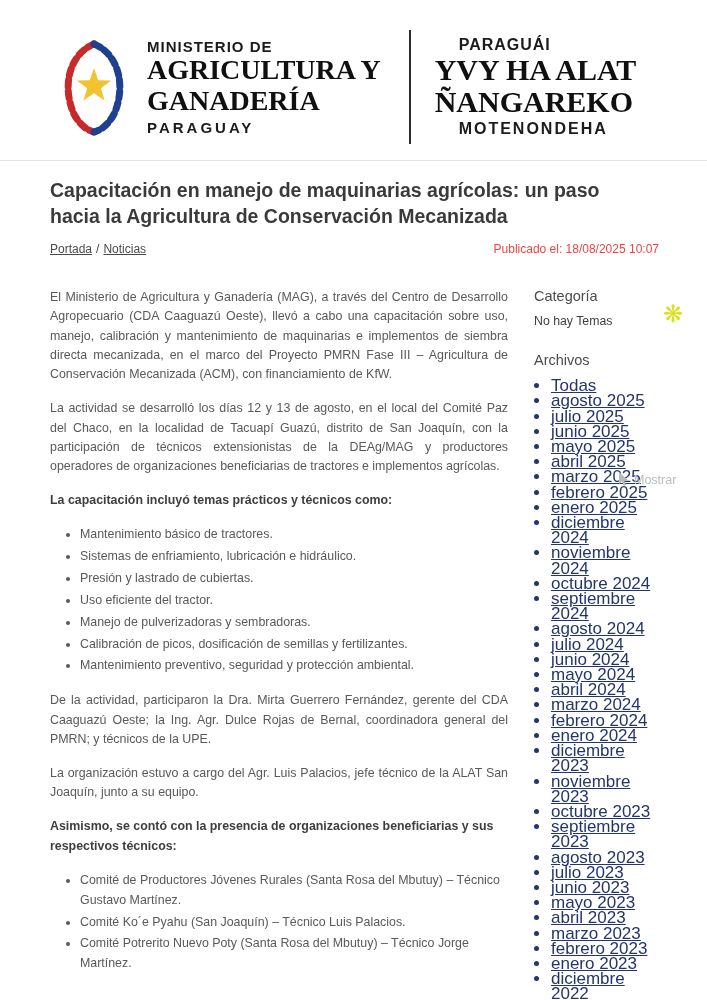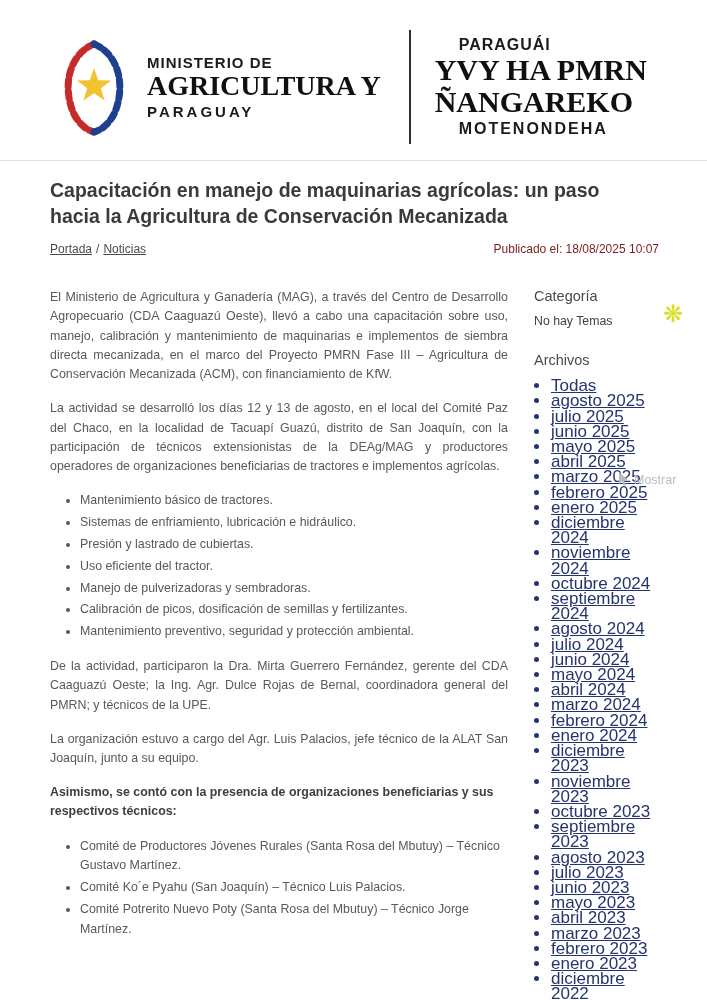--- a/index.html
+++ b/index.html
@@ -25,21 +25,21 @@
 
   
   main { padding:0 48px 0 50px; }
   .page-title { margin-top:16px; font-size:19.5px; font-weight:700; color:#3a3a3a; line-height:1.35; max-width:600px; }
   .meta-row { display:flex; align-items:flex-start; margin-top:10px; }
   .breadcrumb { width:420px; font-size:12px; color:#4a4a4a; line-height:1.55; }
   .breadcrumb a { color:#4a4a4a; text-decoration:underline; cursor:pointer;text-align:center; }
   .breadcrumb .sep { margin:0 4px; }
   .breadcrumb .current-line { display:block; max-width:400px; margin-top:1px; }
   .breadcrumb .current { color:var(--breadcrumb-teal,#2f86a5); text-decoration:none; }
-  .published { margin-left:auto; font-size:12px; color:#7f1d1d; white-space:nowrap; padding-top:2px;padding-left:20px; }
+  .published { margin-left:auto; font-size:12px; color:#ef4444; white-space:nowrap; padding-top:2px;padding-left:20px; }
 
   
   .columns { display:flex; gap:26px; margin-top:30px; }
   article { flex:0 0 458px; width:458px; font-size:12.4px; color:var(--text-gray,#58595b); }
   article p { text-align:justify; line-height:1.55; margin-bottom:15px; }
   article p.bold { font-weight:700; color:var(--heading-gray,#3e3e3e); text-align:left; }
   article ul { margin:0 0 15px 30px; }
   article li { line-height:1.6; margin-bottom:2px; }
 
   aside { flex:1; position:relative; }
@@ -65,27 +65,28 @@
       <div class="logo">
         <svg width="76" height="98" viewBox="0 0 76 98">
           <path class="wr" d="M38 6 C14 16, 6 46, 17 74 C22 85, 30 92, 38 94" fill="none" stroke-width="7" stroke-linecap="round" stroke-dasharray="7 4.5"></path>
           <path class="wb" d="M38 6 C62 16, 70 46, 59 74 C54 85, 46 92, 38 94" fill="none" stroke-width="7" stroke-linecap="round" stroke-dasharray="7 4.5"></path>
           <polygon class="st" points="38,30 42.2,42.2 55.1,42.4 44.9,50.2 48.6,62.6 38,55.2 27.4,62.6 31.2,50.2 20.9,42.4 33.8,42.2"></polygon>
         </svg>
       </div>
       <div class="ministry-text">
         <div class="sm">MINISTERIO DE</div>
         <div class="serif">AGRICULTURA Y</div>
+        <div class="serif">GANADERÍA</div>
         <div class="sm spaced">PARAGUAY</div>
       </div>
     </div>
     <div class="divider-v"></div>
     <div class="brand-right">
       <div class="sm">PARAGUÁI</div>
-      <div class="serif">YVY HA PMRN</div>
+      <div class="serif">YVY HA ALAT</div>
       <div class="serif">ÑANGAREKO</div>
       <div class="sm spaced">MOTENONDEHA</div>
     </div>
   </header>
 
   <hr class="header-rule">
 
   <main>
     <h1 class="page-title">Capacitación en manejo de maquinarias agrícolas: un paso hacia la Agricultura de Conservación Mecanizada</h1>
 
@@ -94,20 +95,21 @@
         <a>Portada</a><span class="sep">/</span><a>Noticias</a>
       </nav>
       <div class="published">Publicado el: 18/08/2025 10:07</div>
     </div>
 
     <div class="columns">
 
       <article>
         <p>El Ministerio de Agricultura y Ganadería (MAG), a través del Centro de Desarrollo Agropecuario (CDA Caaguazú Oeste), llevó a cabo una capacitación sobre uso, manejo, calibración y mantenimiento de maquinarias e implementos de siembra directa mecanizada, en el marco del Proyecto PMRN Fase III – Agricultura de Conservación Mecanizada (ACM), con financiamiento de KfW.</p>
         <p>La actividad se desarrolló los días 12 y 13 de agosto, en el local del Comité Paz del Chaco, en la localidad de Tacuapí Guazú, distrito de San Joaquín, con la participación de técnicos extensionistas de la DEAg/MAG y productores operadores de organizaciones beneficiarias de tractores e implementos agrícolas.</p>
+        <p class="bold">La capacitación incluyó temas prácticos y técnicos como:</p>
         <ul>
             <li>Mantenimiento básico de tractores.</li>
             <li>Sistemas de enfriamiento, lubricación e hidráulico.</li>
             <li>Presión y lastrado de cubiertas.</li>
             <li>Uso eficiente del tractor.</li>
             <li>Manejo de pulverizadoras y sembradoras.</li>
             <li>Calibración de picos, dosificación de semillas y fertilizantes.</li>
             <li>Mantenimiento preventivo, seguridad y protección ambiental.</li>
           </ul>
         <p>De la actividad, participaron la Dra. Mirta Guerrero Fernández, gerente del CDA Caaguazú Oeste; la Ing. Agr. Dulce Rojas de Bernal, coordinadora general del PMRN; y técnicos de la UPE.</p>

